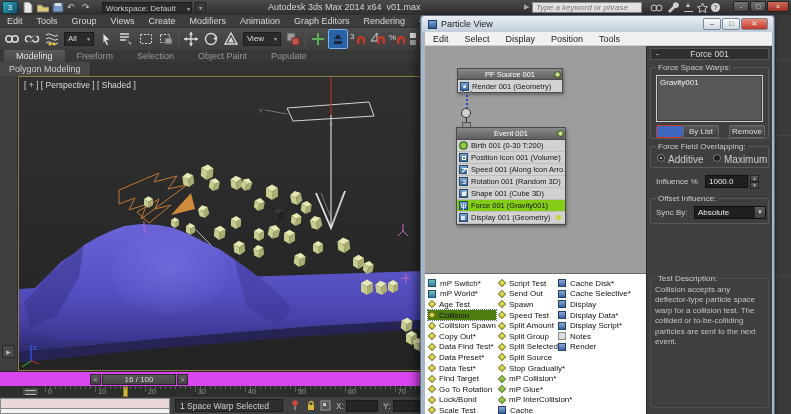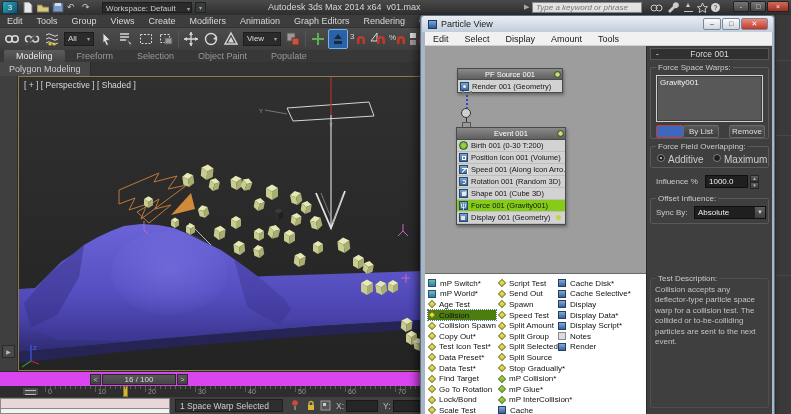--- a/index.html
+++ b/index.html
@@ -694,21 +694,21 @@
       <span id="pv-title-icon"></span>
       <span id="pv-title">Particle View</span>
       <div class="pv-winbtn" style="right:52px;width:18px">–</div>
       <div class="pv-winbtn" style="right:33px;width:18px">□</div>
       <div class="pv-winbtn close" style="right:5px;width:27px">✕</div>
     </div>
     <div id="pv-menubar">
         <span class="pv-menu-item">Edit</span>
         <span class="pv-menu-item">Select</span>
         <span class="pv-menu-item">Display</span>
-        <span class="pv-menu-item">Amount</span>
+        <span class="pv-menu-item">Position</span>
         <span class="pv-menu-item">Tools</span>
       </div>
 
     <div id="pv-canvas">
 
       <div class="pv-node" style="left:32px;top:22px;width:106px">
         <div class="pv-head"><span>PF Source 001</span><span class="head-ico"></span></div>
         <div class="ev-row" style="border-bottom:none">
           <span class="op-ico render"></span>
           <span>Render 001 (Geometry)</span>
@@ -778,21 +778,21 @@
           <div class="dp-item">
             <span class="dp-ico test"></span>
             <span>Collision Spawn</span>
           </div>
           <div class="dp-item">
             <span class="dp-ico test"></span>
             <span>Copy Out*</span>
           </div>
           <div class="dp-item">
             <span class="dp-ico test"></span>
-            <span>Test Icon Test*</span>
+            <span>Data Find Test*</span>
           </div>
           <div class="dp-item">
             <span class="dp-ico test"></span>
             <span>Data Preset*</span>
           </div>
           <div class="dp-item">
             <span class="dp-ico test"></span>
             <span>Data Test*</span>
           </div>
           <div class="dp-item">

